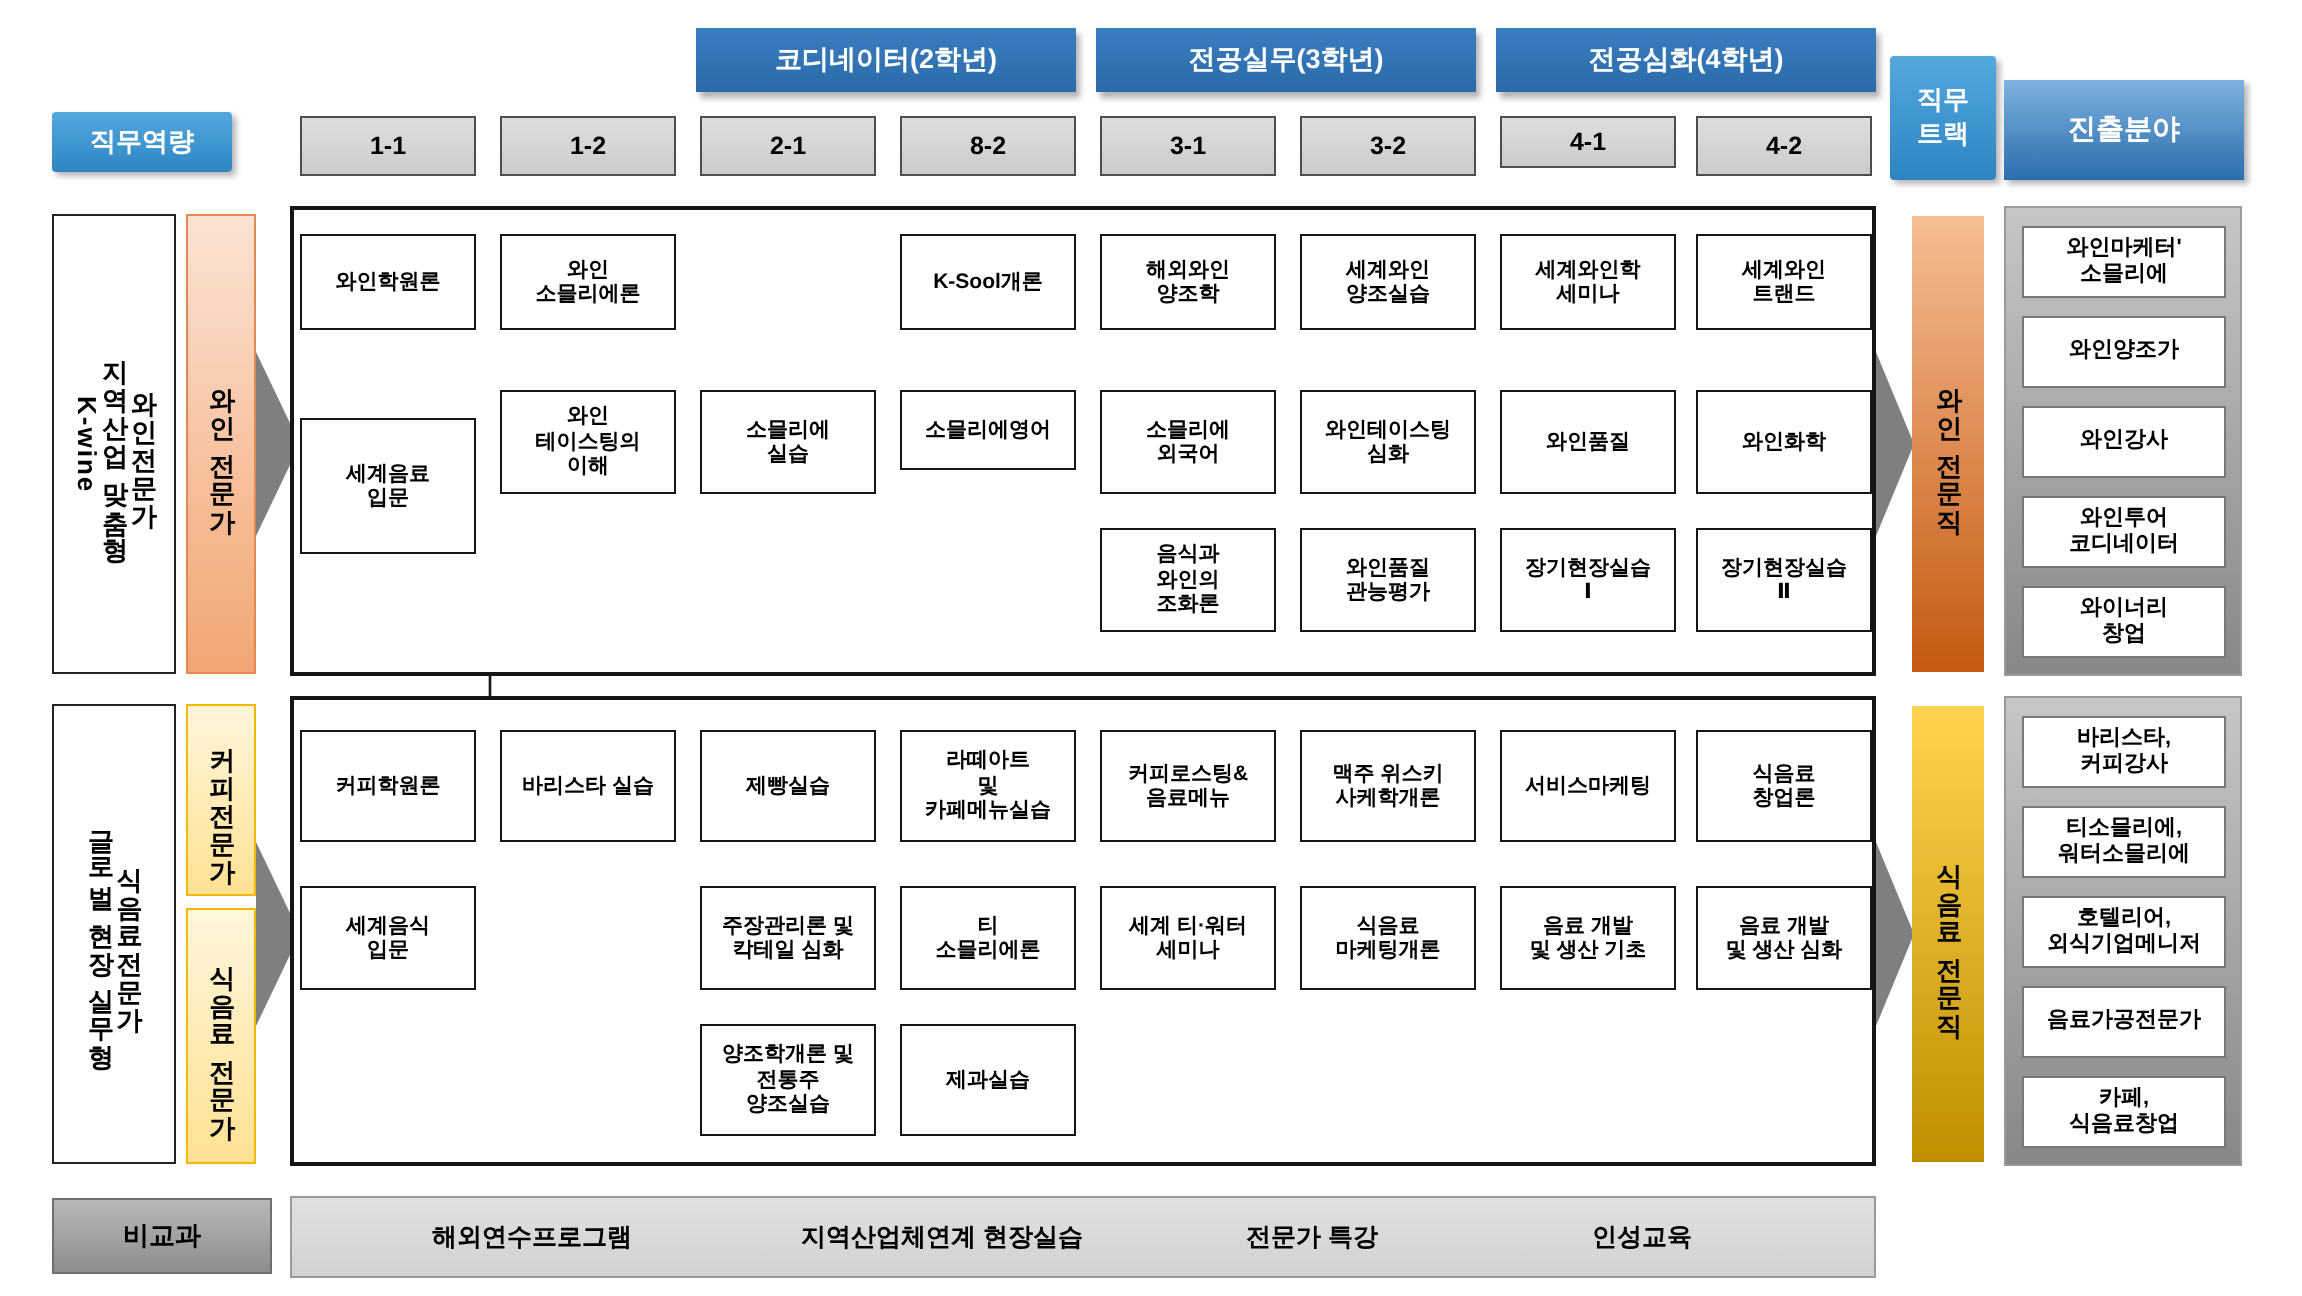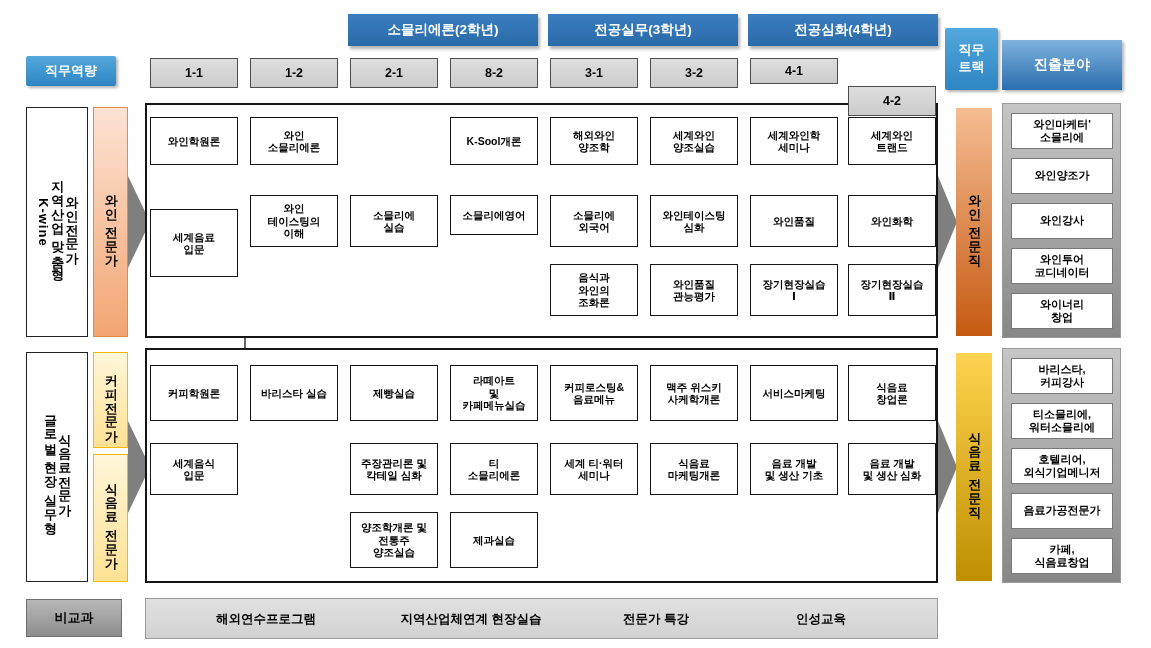--- a/index.html
+++ b/index.html
@@ -126,38 +126,38 @@
 커피강사</div>
       <div class="career-box" style="left: 8px; top: 54px; width: 102px; height: 36px;">티소믈리에,
 워터소믈리에</div>
       <div class="career-box" style="left: 8px; top: 99px; width: 102px; height: 36px;">호텔리어,
 외식기업메니저</div>
       <div class="career-box" style="left: 8px; top: 144px; width: 102px; height: 36px;">음료가공전문가</div>
       <div class="career-box" style="left: 8px; top: 189px; width: 102px; height: 36px;">카페,
 식음료창업</div>
     </div>
 
-  <div class="abs center bigo" style="left:26px;top:599px;width:96px;height:38px">비교과</div>
+  <div class="abs center bigo" style="left:26px;top:599px;width:110px;height:38px">비교과</div>
   <div class="abs bottom-bar" id="program-bar" style="left:145px;top:598px;width:793px;height:41px">
       <div class="program" style="left: 120px;">해외연수프로그램</div>
       <div class="program" style="left: 325px;">지역산업체연계 현장실습</div>
       <div class="program" style="left: 510px;">전문가 특강</div>
       <div class="program" style="left: 675px;">인성교육</div>
     </div>
-    <div class="abs center grade-hd" style="left: 348px; top: 14px; width: 190px; height: 32px;">소믈리에론(2학년)</div>
+    <div class="abs center grade-hd" style="left: 348px; top: 14px; width: 190px; height: 32px;">코디네이터(2학년)</div>
     <div class="abs center grade-hd" style="left: 548px; top: 14px; width: 190px; height: 32px;">전공실무(3학년)</div>
     <div class="abs center grade-hd" style="left: 748px; top: 14px; width: 190px; height: 32px;">전공심화(4학년)</div>
     <div class="abs center sem" style="left: 150px; top: 58px; width: 88px; height: 30px;">1-1</div>
     <div class="abs center sem" style="left: 250px; top: 58px; width: 88px; height: 30px;">1-2</div>
     <div class="abs center sem" style="left: 350px; top: 58px; width: 88px; height: 30px;">2-1</div>
     <div class="abs center sem" style="left: 450px; top: 58px; width: 88px; height: 30px;">8-2</div>
     <div class="abs center sem" style="left: 550px; top: 58px; width: 88px; height: 30px;">3-1</div>
     <div class="abs center sem" style="left: 650px; top: 58px; width: 88px; height: 30px;">3-2</div>
     <div class="abs center sem" style="left: 750px; top: 58px; width: 88px; height: 26px;">4-1</div>
-    <div class="abs center sem" style="left: 848px; top: 58px; width: 88px; height: 30px; margin-top: 28px;">4-2</div>
+    <div class="abs center sem" style="left: 848px; top: 58px; width: 88px; height: 30px;">4-2</div>
     <div class="abs center course pre" style="left: 150px; top: 117px; width: 88px; height: 48px;">와인학원론</div>
     <div class="abs center course pre" style="left: 250px; top: 117px; width: 88px; height: 48px;">와인
 소믈리에론</div>
     <div class="abs center course pre" style="left: 450px; top: 117px; width: 88px; height: 48px;">K-Sool개론</div>
     <div class="abs center course pre" style="left: 550px; top: 117px; width: 88px; height: 48px;">해외와인
 양조학</div>
     <div class="abs center course pre" style="left: 650px; top: 117px; width: 88px; height: 48px;">세계와인
 양조실습</div>
     <div class="abs center course pre" style="left: 750px; top: 117px; width: 88px; height: 48px;">세계와인학
 세미나</div>

